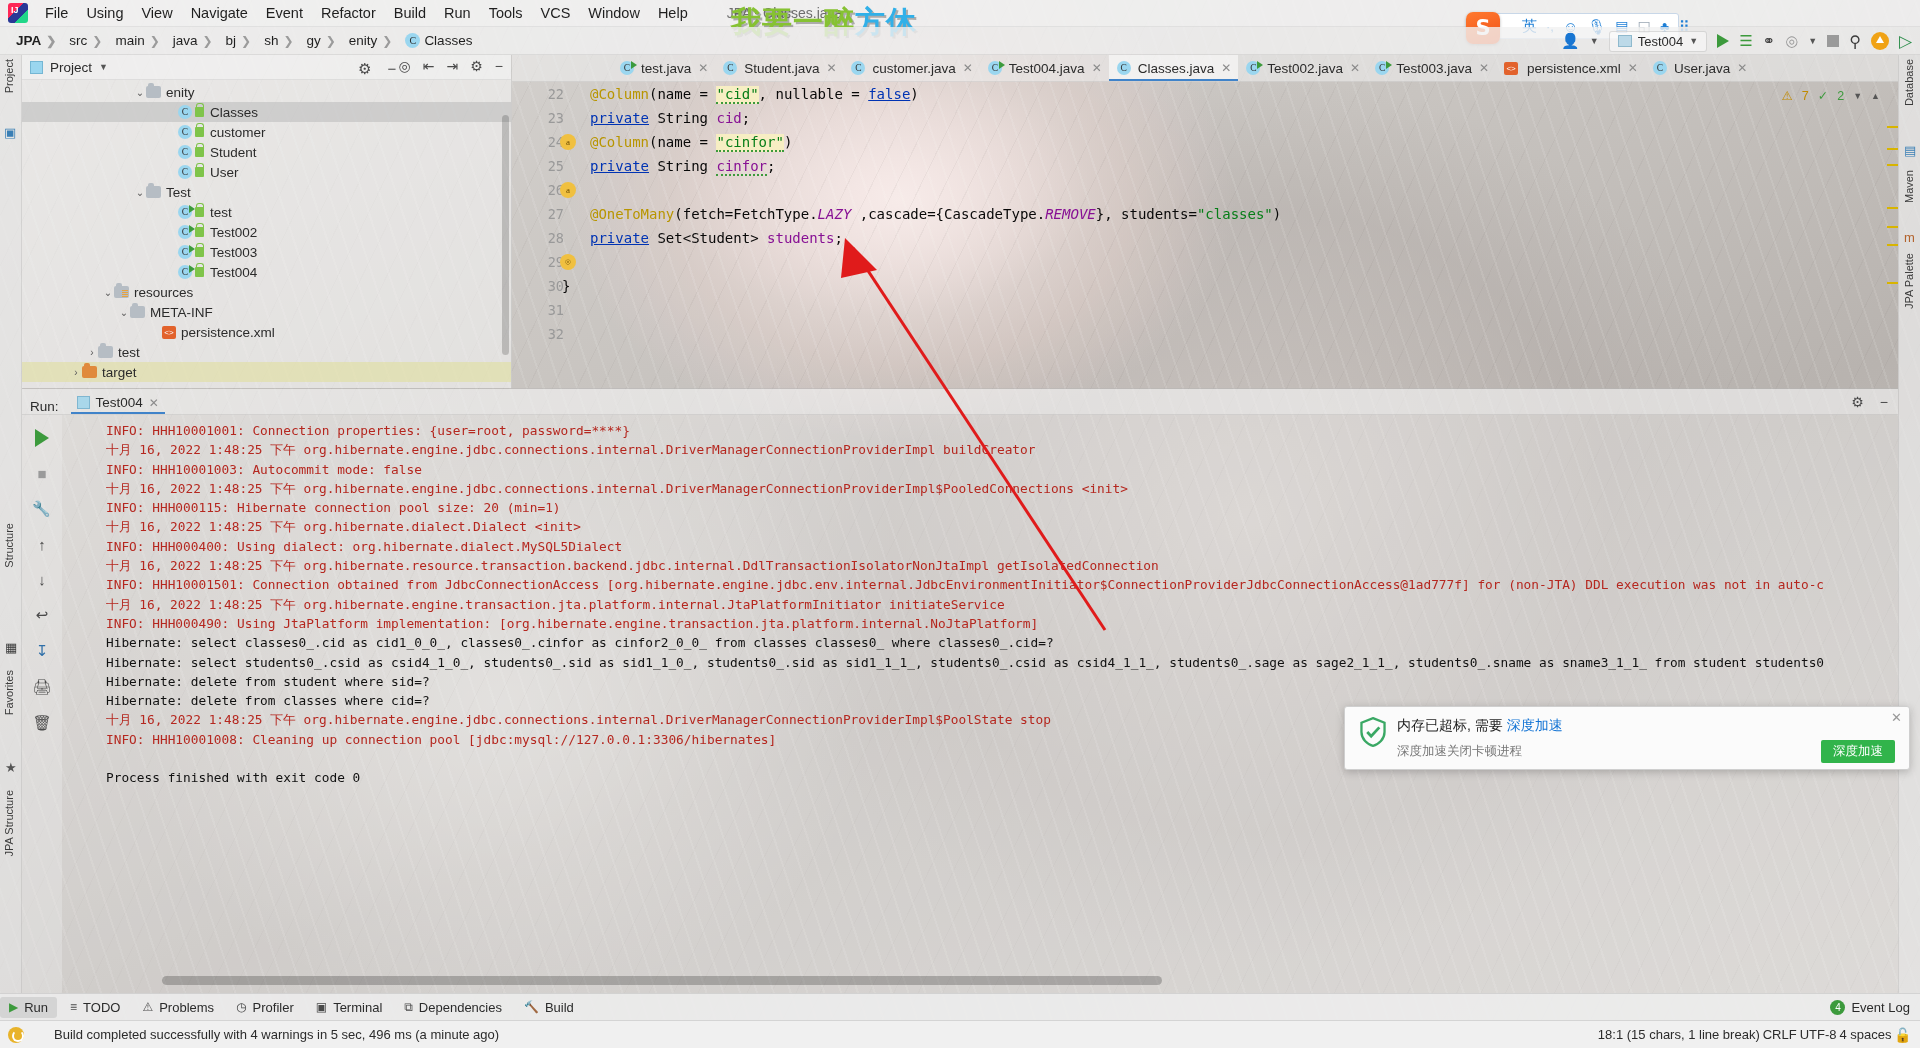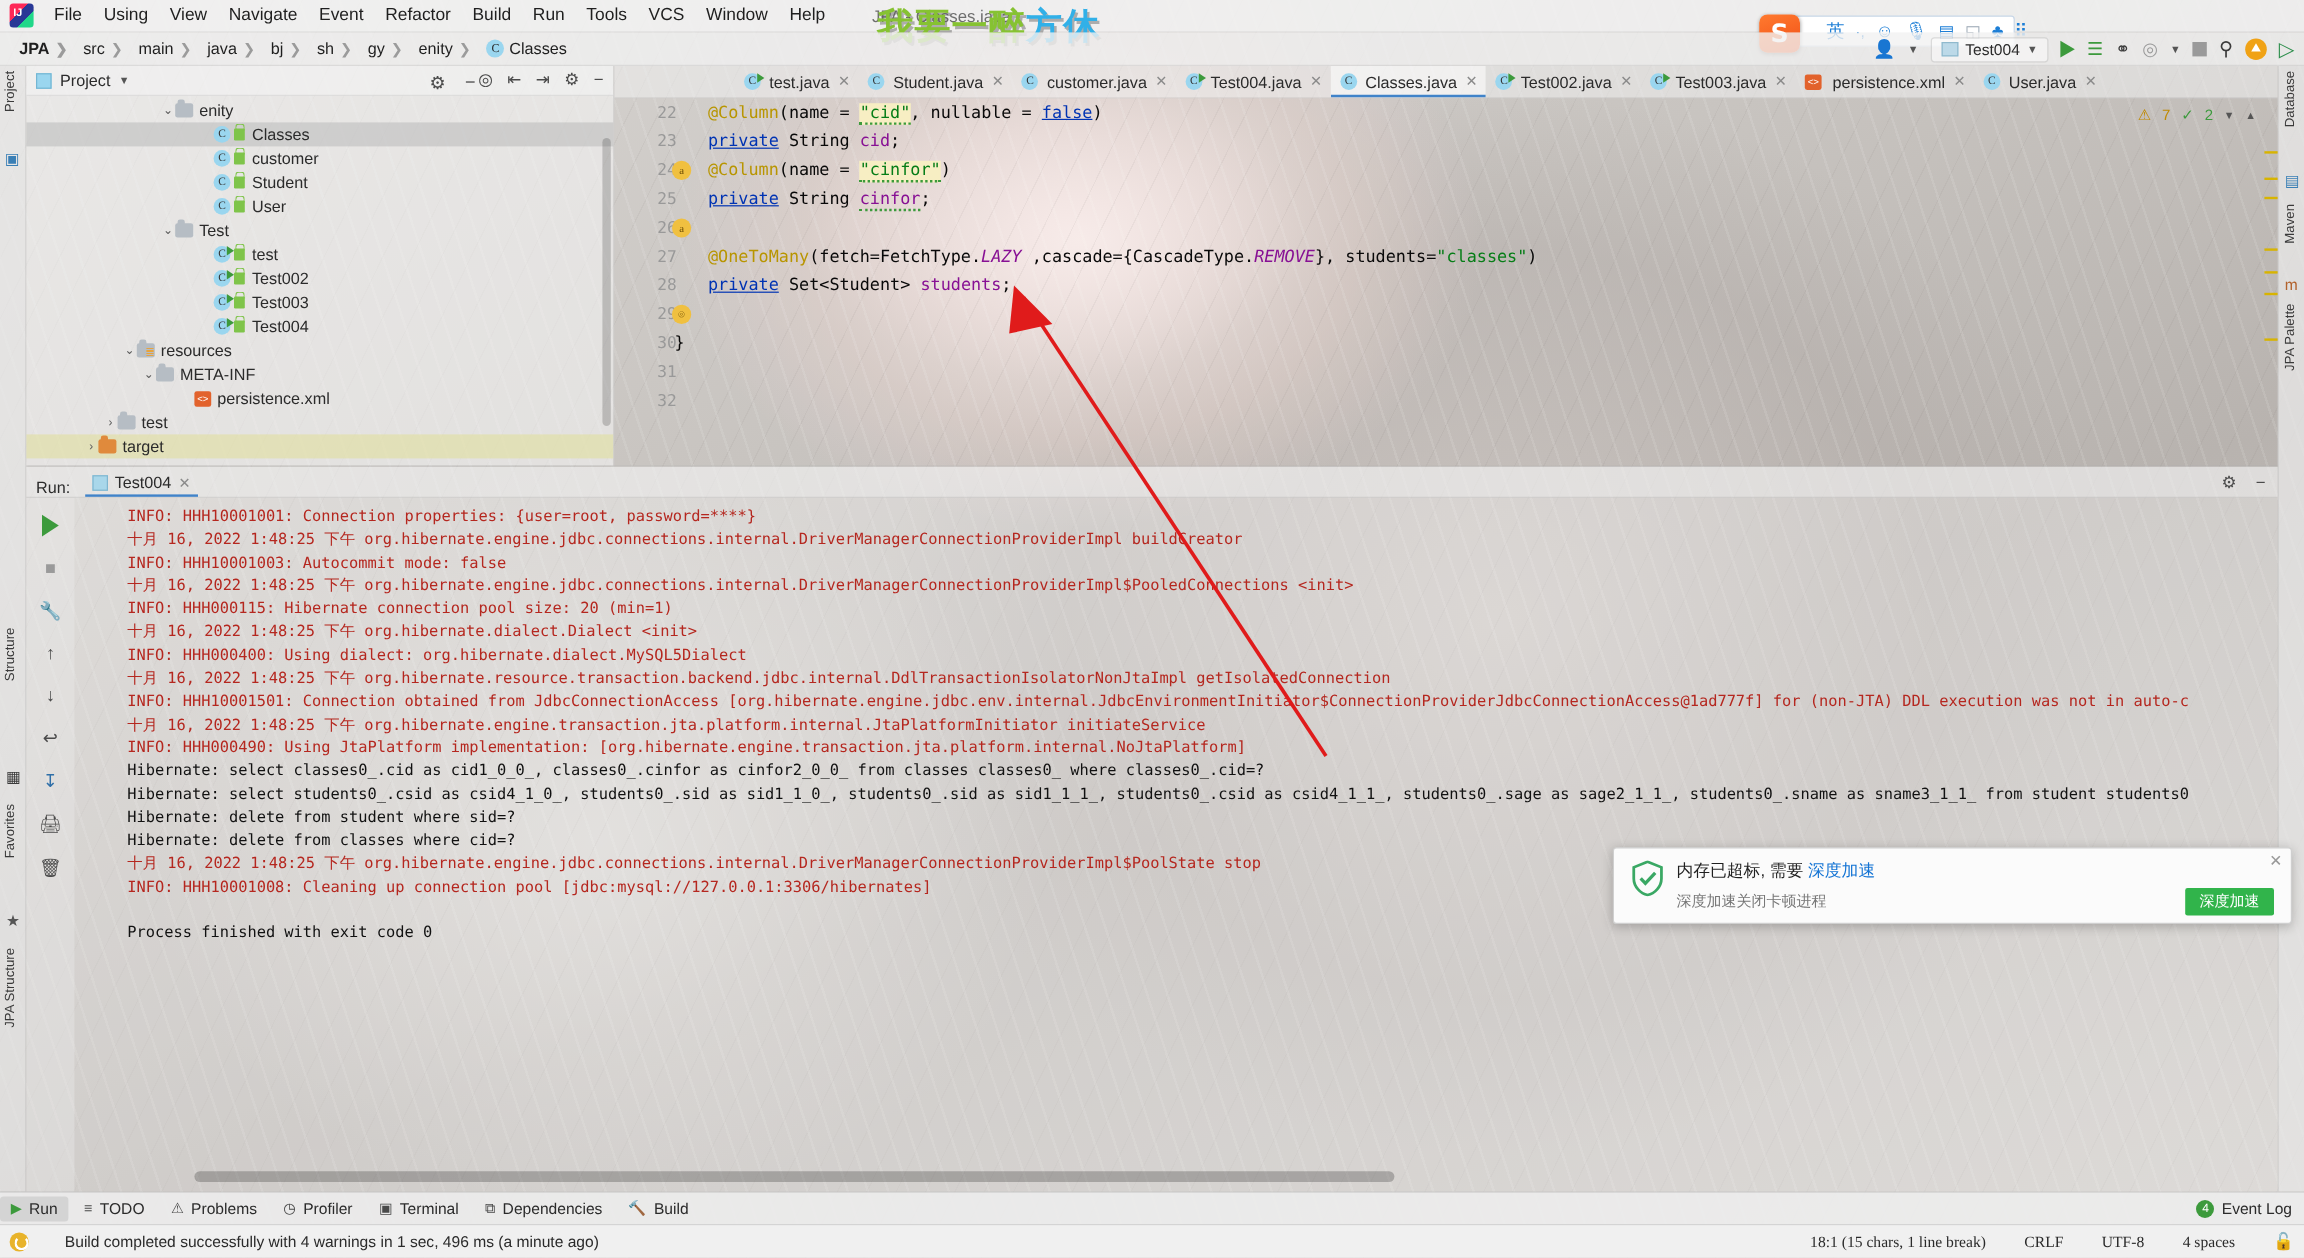--- a/index.html
+++ b/index.html
@@ -224,21 +224,21 @@
   .evtlog .dot{width:15px;height:15px;border-radius:50%;background:#3c9a3c;color:#fff;font-size:10px;
     display:flex;align-items:center;justify-content:center;}
 
   
   .statusbar{
     position:absolute; left:0; top:1020px; width:1920px; height:28px;
     background:#f0f0f0; border-top:1px solid #d4d4d4; display:flex; align-items:center;
     font-size:13px; color:#2b2b2b;
   }
   .statusbar .msg{ margin-left:30px; }
-  .sb-right{ position:absolute; right:8px; display:flex; align-items:center; gap:32px;font-family:Liberation Serif, serif;}
+  .sb-right{ position:absolute; right:8px; display:flex; align-items:center; gap:3px;}
   .sb-sync{ width:16px;height:16px;border-radius:50%;background:#e8b32a;position:relative;margin-left:8px;}
   .sb-sync::after{content:"";position:absolute;left:4px;top:3px;width:8px;height:8px;border:2px solid #fff;border-radius:50%;border-top-color:transparent;}
 
   
   .toast{
     position:absolute; left:1344px; top:706px; width:566px; height:64px;
     background:#fbfbfb; border:1px solid #cfcfcf; border-radius:3px;
     box-shadow:0 2px 9px rgba(0,0,0,.22);
   }
   .toast .shield{ position:absolute; left:14px; top:10px; width:28px; height:30px; }
@@ -649,21 +649,21 @@
       <div class="bb-right">
         <span class="evtlog">
           <span class="dot">4</span>
           <span>Event Log</span>
         </span>
       </div>
     </div>
 
   <div class="statusbar">
     <span class="sb-sync"></span>
-    <span class="msg">Build completed successfully with 4 warnings in 1 sec, 496 ms (a minute ago)</span>
+    <span class="msg">Build completed successfully with 4 warnings in 5 sec, 496 ms (a minute ago)</span>
     <div class="sb-right">
       <span>18:1 (15 chars, 1 line break)</span>
       <span>CRLF</span>
       <span>UTF-8</span>
       <span>4 spaces</span>
       <span style="font-size:14px">🔓</span>
     </div>
   </div>
 
 </div>

